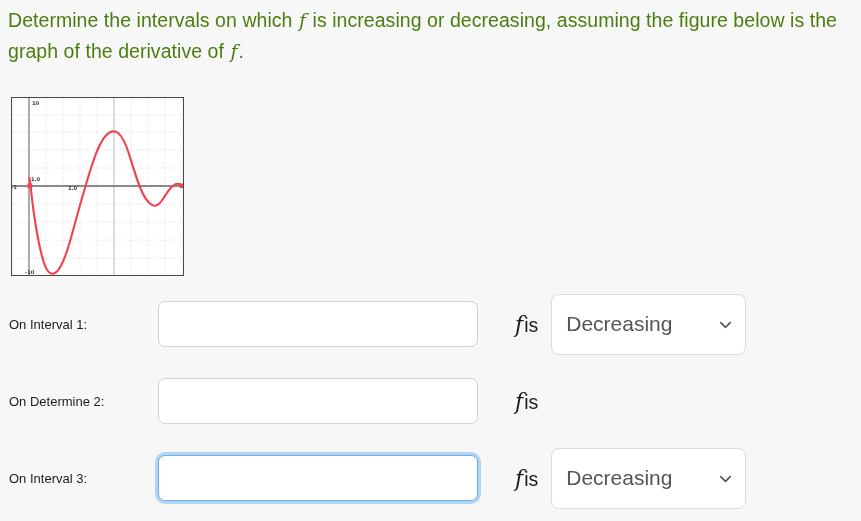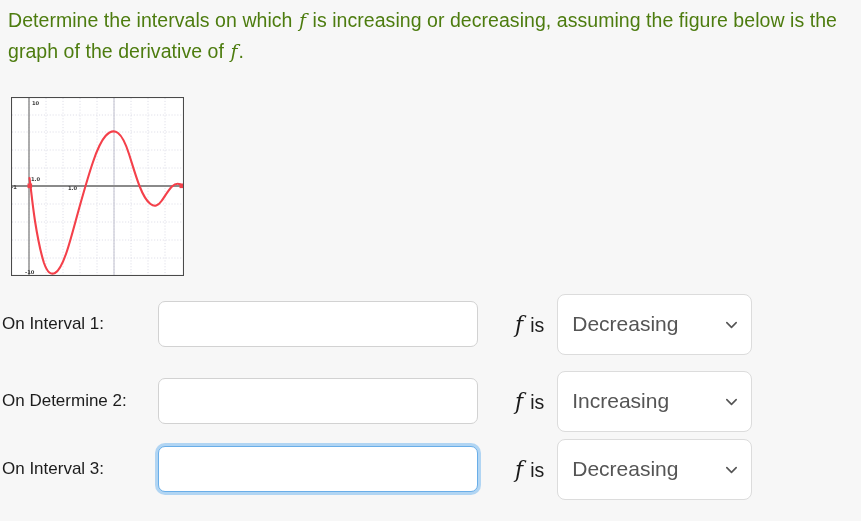--- a/index.html
+++ b/index.html
@@ -53,27 +53,27 @@
   .row {
     position: absolute;
     left: 0;
     width: 861px;
     height: 56px;
     display: flex;
     align-items: center;
   }
   .row-1 { top: 296px; }
   .row-2 { top: 373px; }
-  .row-3 { top: 441px; }
+  .row-3 { top: 450px; }
 
   .row-label {
     width: 158px;
-    padding-left: 2px;
+    padding-left: 9px;
     box-sizing: border-box;
-    font-size: 17px;
+    font-size: 13px;
     color: #1c1c1c;
     white-space: nowrap;
   }
 
   .answer-input {
     width: 320px;
     height: 46px;
     box-sizing: border-box;
     border: 1px solid #d2d2d2;
     border-radius: 7px;
@@ -93,21 +93,20 @@
     margin-left: 36px;
     display: flex;
     align-items: baseline;
     white-space: nowrap;
   }
   .f-is .mathf {
     font-size: 22px;
   }
   .f-is .is-word {
     font-size: 19.5px;
-    margin-left: 6px;
     color: #1c1c1c;
   }
 
   .select-box {
     margin-left: 13px;
     width: 195px;
     height: 61px;
     box-sizing: border-box;
     border: 1px solid #dcdcdc;
     border-radius: 8px;
@@ -219,28 +218,20 @@
   </div>
 </div>
 
 <div class="row row-2">
   <div class="row-label">On Determine 2:</div>
   <input class="answer-input" type="text" placeholder="" style="">
   <div class="f-is">
     <span class="mathf">f</span>
     <span class="is-word">is</span>
   </div>
-  <div class="select-box">
-    <span class="select-value">Increasing</span>
-    <span class="chevron">
-      <svg viewBox="0 0 16 16" width="15" height="15">
-        <path d="M3 6 L8 11 L13 6" fill="none" stroke="#555555" stroke-width="1.7" stroke-linecap="round" stroke-linejoin="round"></path>
-      </svg>
-    </span>
-  </div>
 </div>
 
 <div class="row row-3">
   <div class="row-label">On Interval 3:</div>
   <input class="answer-input focused" type="text" autofocus="" placeholder="" style="">
   <div class="f-is">
     <span class="mathf">f</span>
     <span class="is-word">is</span>
   </div>
   <div class="select-box">

